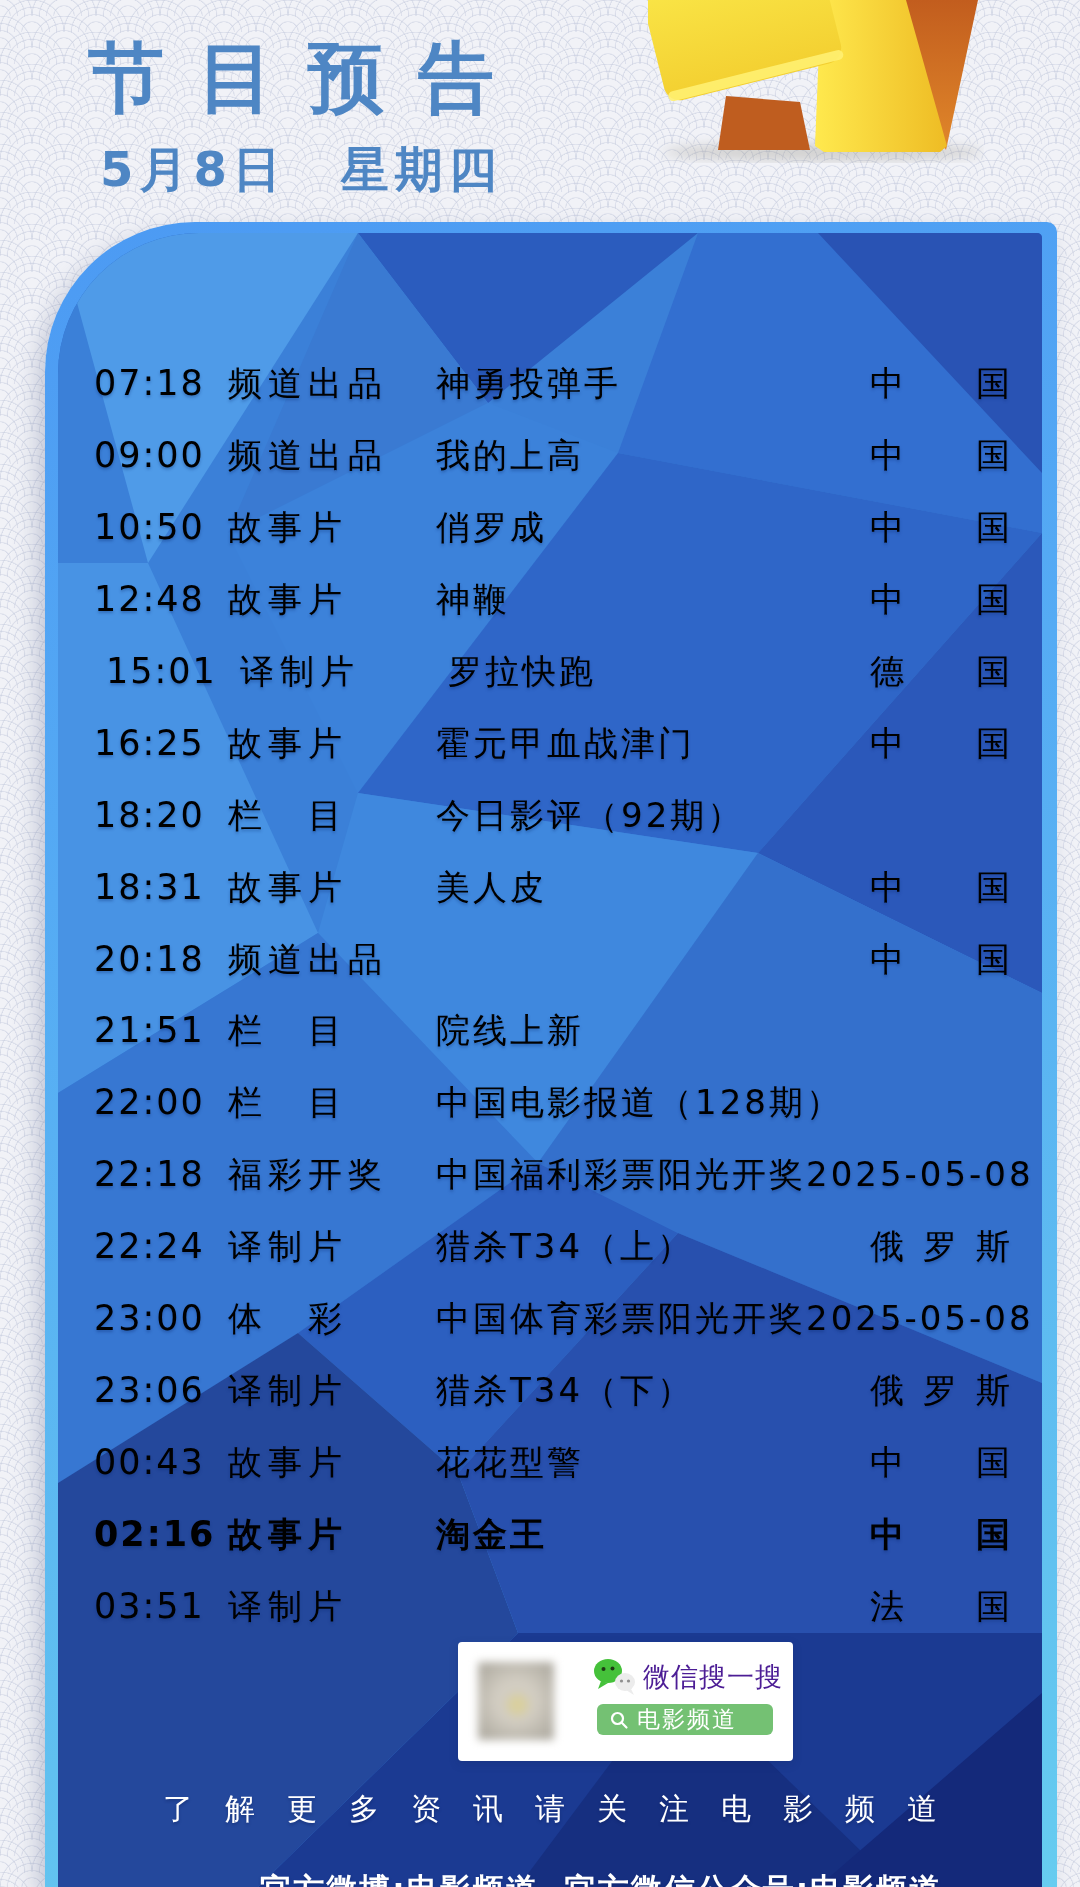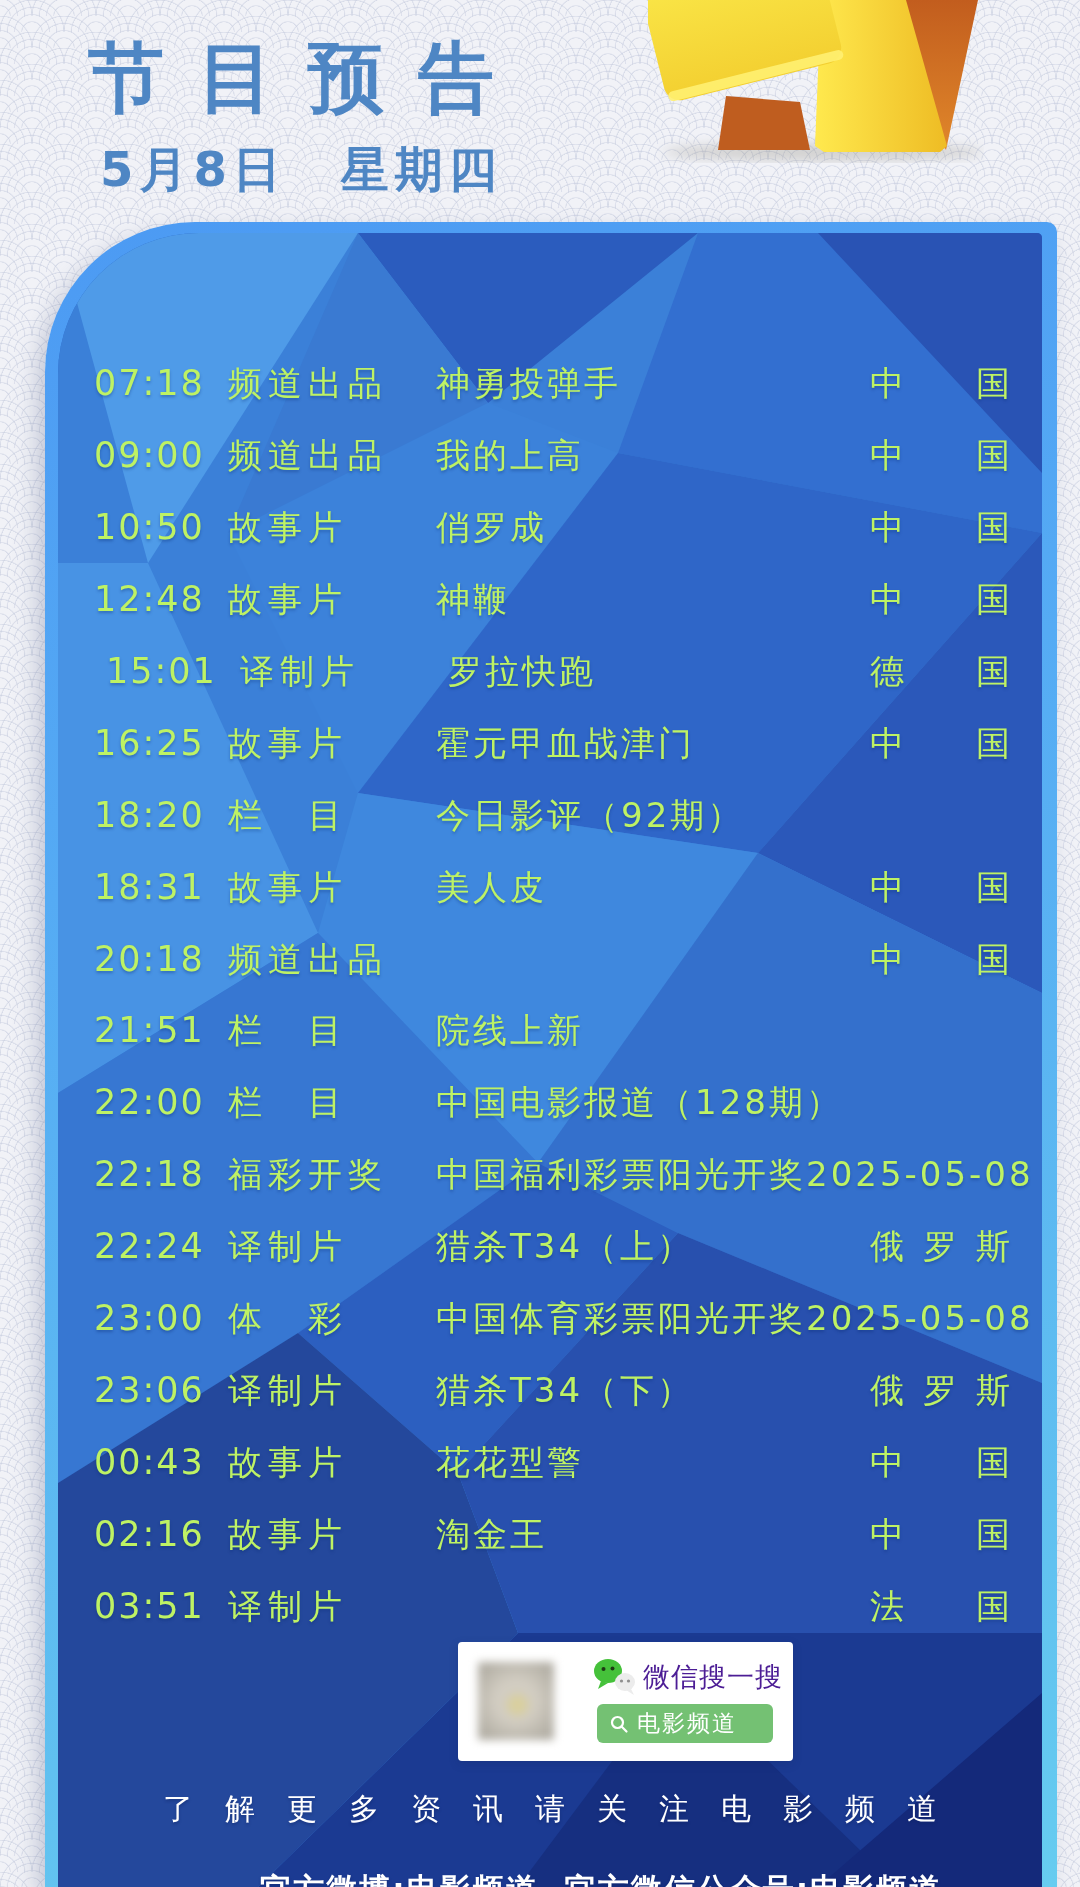--- a/index.html
+++ b/index.html
@@ -21,39 +21,39 @@
   
   .panel{position:absolute;left:45px;top:222px;width:1012px;height:1665px;box-sizing:border-box;
          padding:11px 15px 0 13px;border-radius:150px 10px 0 0;
          background:linear-gradient(165deg,#4c9af3 0%,#55abf4 35%,#60c0f0 80%,#66ccf0 100%);
          box-shadow:-8px 10px 22px rgba(110,120,155,.35);}
   .panel-inner{position:relative;width:984px;height:1654px;overflow:hidden;
                border-radius:141px 5px 0 0;background:#336fcc;}
   .facets{position:absolute;left:0;top:0;width:100%;height:100%;}
   
   .rows{position:absolute;left:0;top:0;right:0;bottom:0;}
-  .row{position:absolute;left:0;right:0;height:72px;line-height:72px;color:#bef264;
+  .row{position:absolute;left:0;right:0;height:72px;line-height:72px;color:#000000;
        text-shadow:0 2px 3px rgba(10,40,110,.35);padding-left:40px;}
   .c-time{position:absolute;left:36px;font-size:35px;letter-spacing:2px;white-space:pre;}
   .c-cat{position:absolute;left:170px;font-size:34px;letter-spacing:6px;white-space:pre;}
   .c-title{position:absolute;left:378px;font-size:34px;letter-spacing:3px;white-space:pre;}
   .c-country{position:absolute;right:32px;width:140px;height:72px;display:flex;
              justify-content:space-between;font-size:34px;}
   
   .widget{position:absolute;left:400px;top:1409px;width:335px;height:119px;background:#ffffff;
           border-radius:4px;box-shadow:0 3px 8px rgba(20,40,100,.25);}
   .qr{position:absolute;left:20px;top:20px;width:76px;height:78px;border-radius:2px;
       background:
         radial-gradient(circle at 52% 55%, #d9cf9e 0 7px, rgba(217,207,158,0) 14px),
         radial-gradient(circle at 50% 50%, #d2cdc2 0 20px, #b3afa5 45px, #a7a49b 70px);
       filter:blur(4px);}
   .wx-row{position:absolute;left:135px;top:16px;display:flex;align-items:center;}
   .wx-icon{width:44px;height:38px;margin-right:6px;}
   .wx-brand{font-size:27px;color:#4c1d95;letter-spacing:1px;white-space:pre;}
-  .wx-pill{position:absolute;left:139px;top:62px;width:176px;height:39px;border-radius:6px;
+  .wx-pill{position:absolute;left:139px;top:62px;width:176px;height:31px;border-radius:6px;
            background:#74c173;display:flex;align-items:center;}
   .wx-pill .mag{width:20px;height:20px;margin:0 8px 0 12px;}
   .wx-pill .ptxt{font-size:23px;color:#ffffff;letter-spacing:2px;white-space:pre;}
   
   .foot1{position:absolute;left:0;right:0;top:1556px;text-align:center;font-size:30px;
          color:#ffffff;letter-spacing:32px;margin-right:-32px;white-space:pre;
          text-shadow:0 2px 3px rgba(10,30,90,.4);}
   .foot2{position:absolute;left:0;right:0;top:1600px;text-align:center;font-size:31px;
          font-weight:bold;color:#ffffff;letter-spacing:2px;white-space:pre;
          text-shadow:0 2px 3px rgba(10,30,90,.4);}
@@ -260,21 +260,21 @@
   <div class="row" style="top: 1193px;">
     <span class="c-time">00:43</span>
     <span class="c-cat">故事片</span>
     <span class="c-title">花花型警</span>
     <span class="c-country">
               <span>中</span>
               <span>国</span>
             </span>
   </div>
 
-  <div class="row" style="top: 1265px;">
+  <div class="row" style="top: 1265px; font-weight: bold;">
     <span class="c-time">02:16</span>
     <span class="c-cat">故事片</span>
     <span class="c-title">淘金王</span>
     <span class="c-country">
               <span>中</span>
               <span>国</span>
             </span>
   </div>
 
   <div class="row" style="top: 1337px;">

